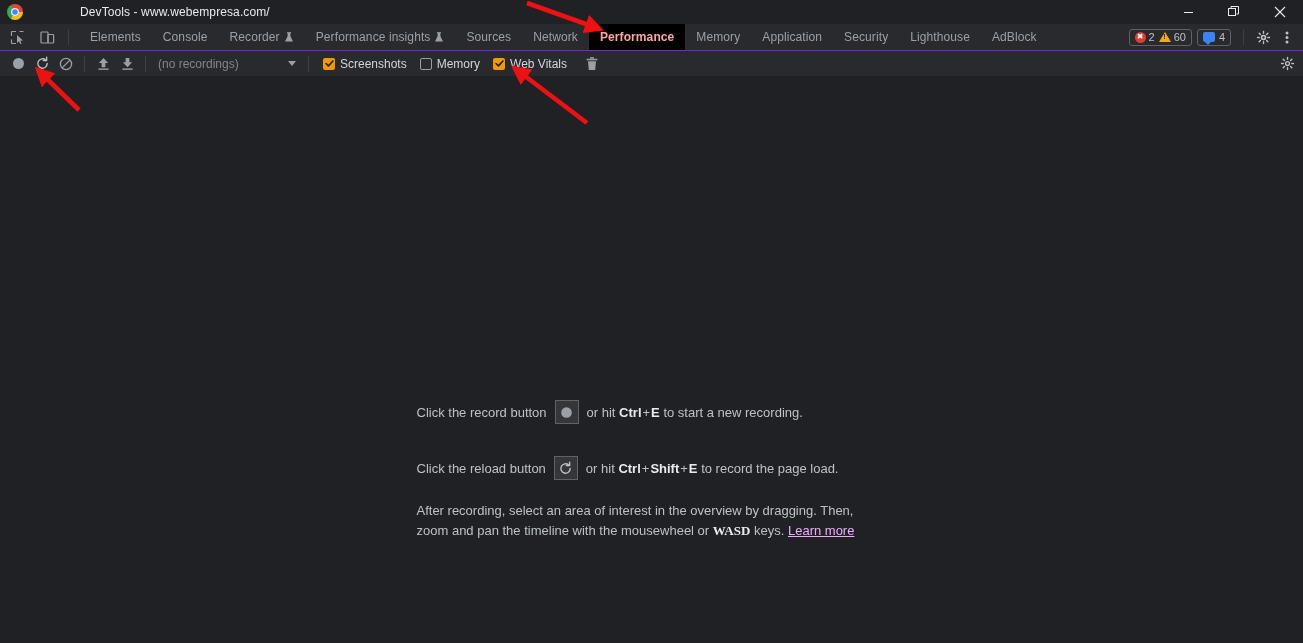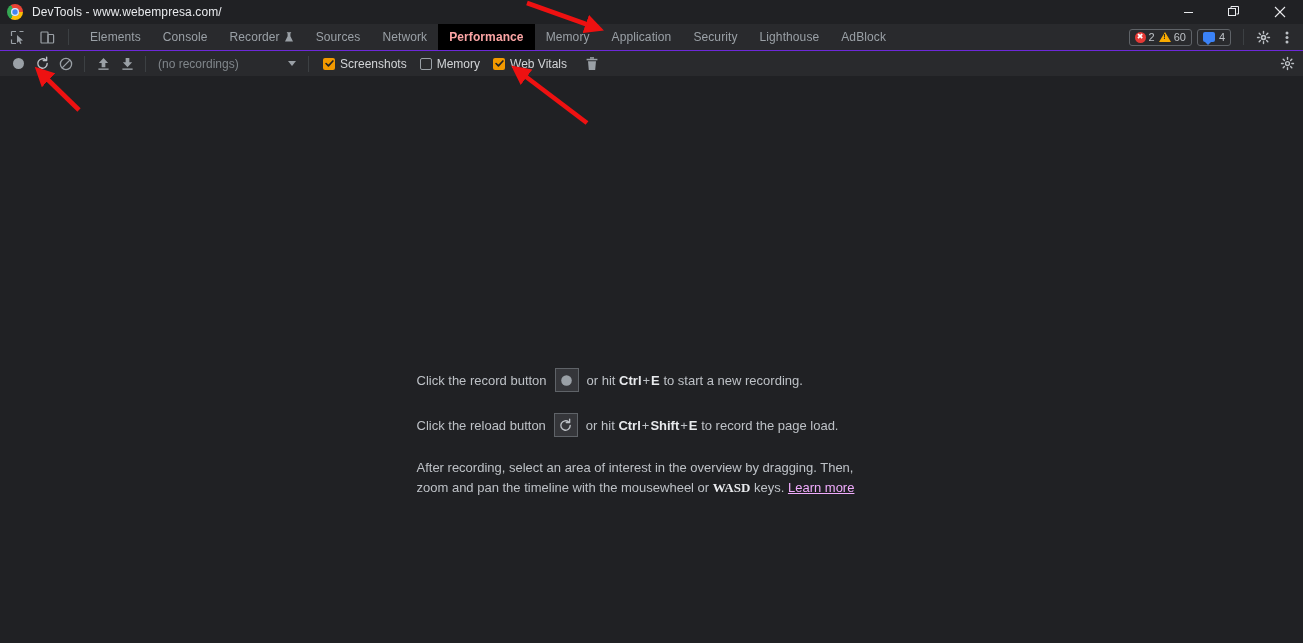--- a/index.html
+++ b/index.html
@@ -34,20 +34,21 @@
     width: 8px; height: 8px;
     border-radius: 50%;
     background: #4285f4;
     box-shadow: inset 0 0 0 1.3px #e8eaed;
   }
   .titlebar .wtitle {
     font-size: 12px;
     color: #e8eaed;
     letter-spacing: .1px;
     white-space: nowrap;
+    margin-left: 48px;
   }
   .winbtns {
     position: absolute; right: 0; top: 0;
     height: 24px; display: flex;
   }
   .winbtn {
     width: 46px; height: 24px;
     display: flex; align-items: center; justify-content: center;
   }
   .winbtn svg { display: block; }
@@ -199,20 +200,21 @@
     left: 50%;
     top: 290px;
     transform: translateX(-50%);
     width: 470px;
   }
   .lrow {
     display: flex; align-items: center;
     font-size: 13px; color: #bdc1c6;
     margin-bottom: 21px;
     white-space: nowrap;
+    margin-top: 32px;
   }
   .lrow b { color: #e8eaed; font-weight: bold; }
   .inline-btn {
     width: 24px; height: 24px;
     border: 1px solid #5f6368;
     background: #35363a;
     display: inline-flex; align-items: center; justify-content: center;
     margin: 0 8px;
     flex: none;
   }
@@ -281,20 +283,27 @@
 
   <div class="tabs">
     <div class="tab">
       <span>Elements</span>
     </div>
     <div class="tab">
       <span>Console</span>
     </div>
     <div class="tab">
       <span>Recorder</span>
+      <svg class="flask" width="10" height="11" viewBox="0 0 10 11">
+        <path d="M3.6 1 V4.2 L1 9.6 H9 L6.4 4.2 V1 Z" fill="#9aa0a6"></path>
+        <rect x="2.9" y="0.2" width="4.2" height="1" fill="#9aa0a6"></rect>
+      </svg>
+    </div>
+    <div class="tab">
+      <span>Performance insights</span>
       <svg class="flask" width="10" height="11" viewBox="0 0 10 11">
         <path d="M3.6 1 V4.2 L1 9.6 H9 L6.4 4.2 V1 Z" fill="#9aa0a6"></path>
         <rect x="2.9" y="0.2" width="4.2" height="1" fill="#9aa0a6"></rect>
       </svg>
     </div>
     <div class="tab">
       <span>Sources</span>
     </div>
     <div class="tab">
       <span>Network</span>

